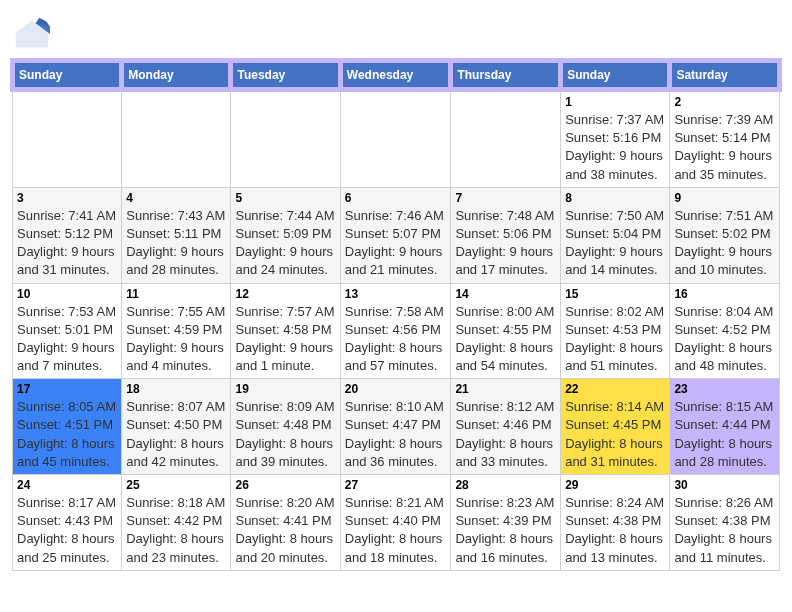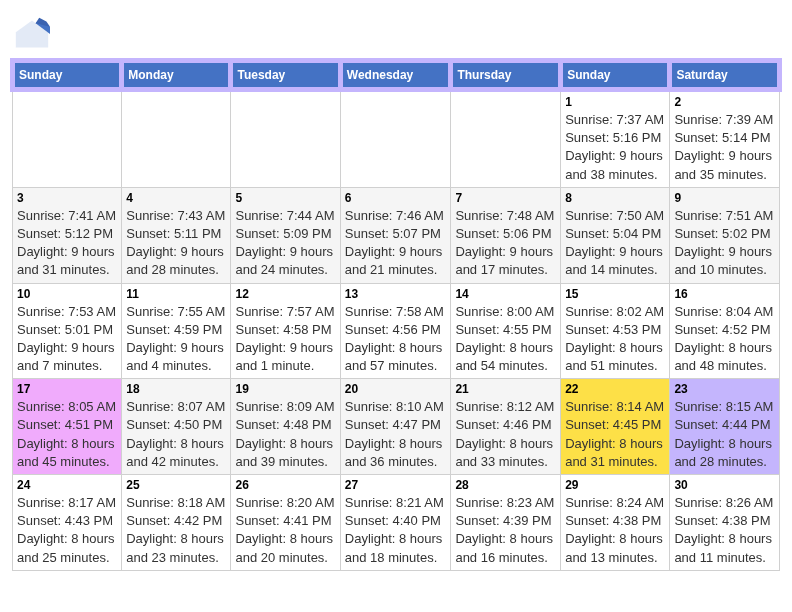--- a/index.html
+++ b/index.html
@@ -225,21 +225,21 @@
 Daylight: 8 hours and 51 minutes.</div>
         </td>
         <td>
           <span class="day-number">16</span>
           <div class="day-info">Sunrise: 8:04 AM
 Sunset: 4:52 PM
 Daylight: 8 hours and 48 minutes.</div>
         </td>
       </tr>
       <tr>
-        <td style="background: #f0abfc;">
+        <td style="background: #3b82f6;">
           <span class="day-number">17</span>
           <div class="day-info">Sunrise: 8:05 AM
 Sunset: 4:51 PM
 Daylight: 8 hours and 45 minutes.</div>
         </td>
         <td style="background: rgb(245, 245, 245);">
           <span class="day-number">18</span>
           <div class="day-info">Sunrise: 8:07 AM
 Sunset: 4:50 PM
 Daylight: 8 hours and 42 minutes.</div>

